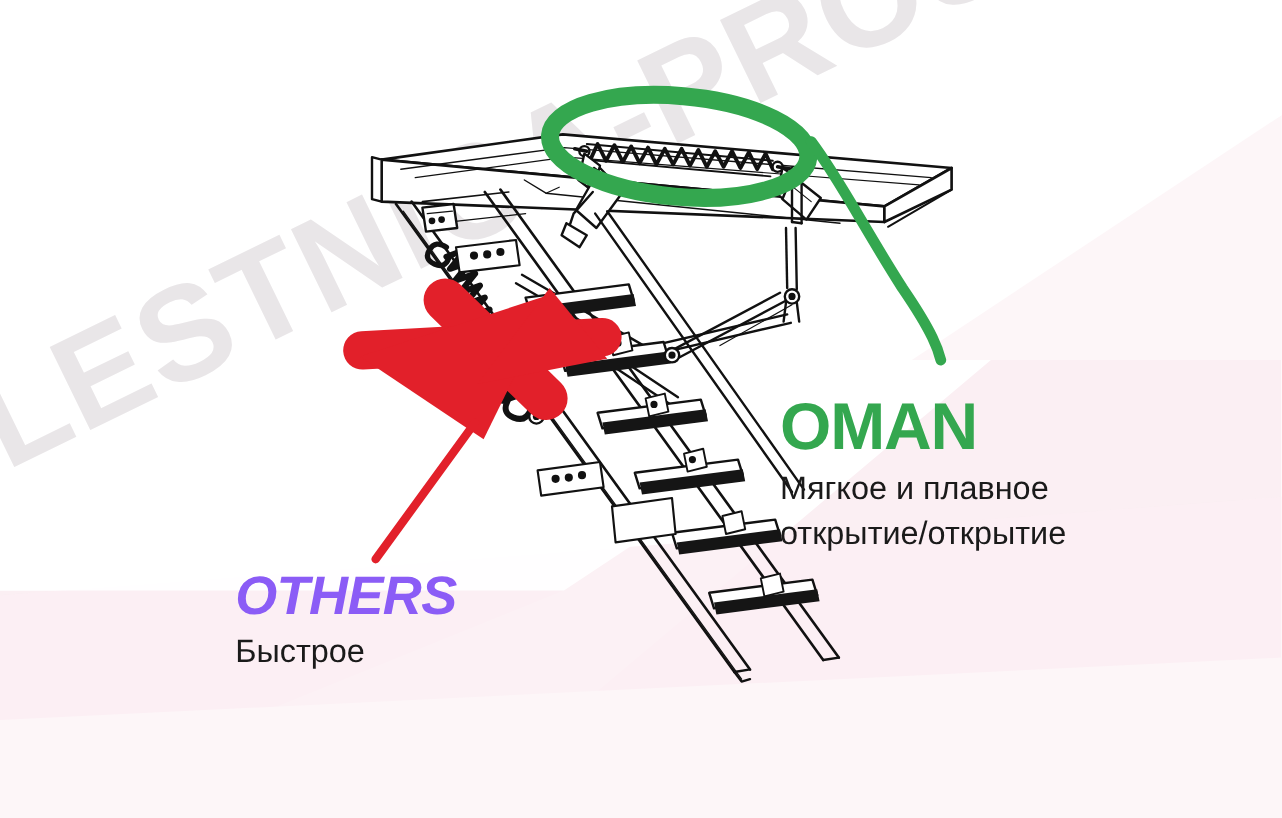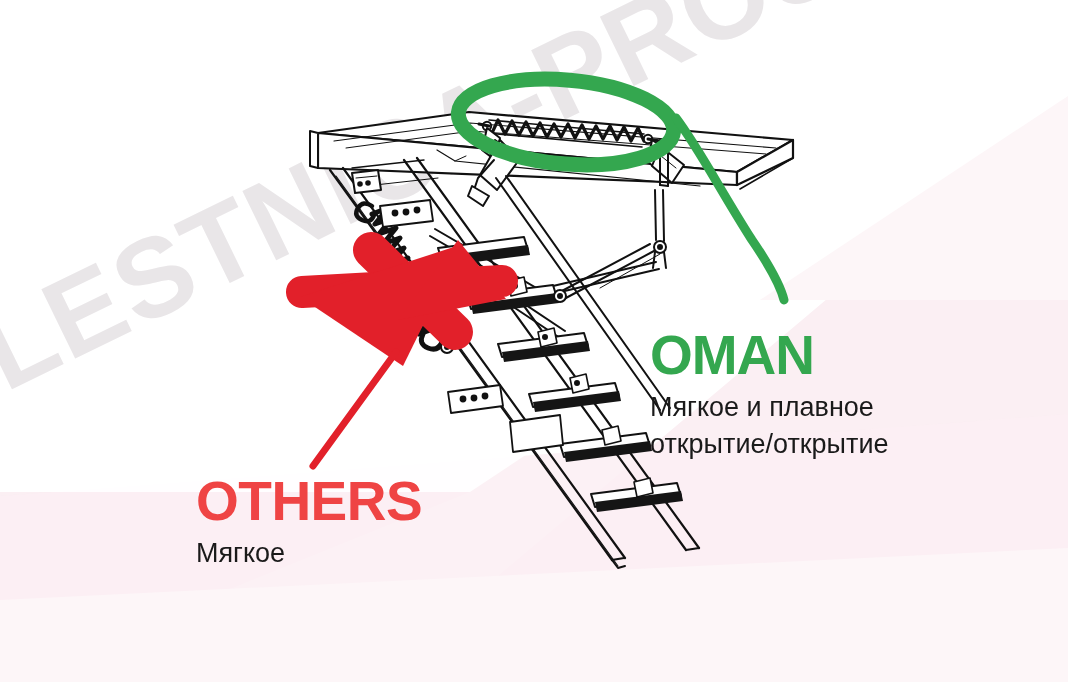--- a/index.html
+++ b/index.html
@@ -46,21 +46,21 @@
     color:#1a1a1a;
     line-height:1.38;
     margin:0;
   }
 
   #oman-block{left:650px;top:328px;width:330px;}
   #oman-block .title{font-size:55px;color:#34a74f;letter-spacing:-1px;}
   #oman-block .sub{font-size:27px;}
 
   #others-block{left:196px;top:474px;width:330px;}
-  #others-block .title{font-size:55px;color:#ef4444;letter-spacing:-0.5px;}
+  #others-block .title{font-size:45px;color:#8b5cf6;letter-spacing:-0.5px;font-style:italic;}
   #others-block .sub{font-size:27px;}
 </style>
 </head>
 <body>
 
 <div id="stage">
 
   <svg class="bg-layer" viewBox="0 0 1068 682" preserveAspectRatio="none" aria-hidden="true">
 
     <polygon points="1068,96 1068,682 372,682 1068,96" fill="#fbeff3"></polygon>
@@ -279,16 +279,16 @@
   </svg>
 
   <div class="callout" id="oman-block">
     <div class="title">OMAN</div>
     <div class="sub">Мягкое и плавное</div>
     <div class="sub">открытие/открытие</div>
   </div>
 
   <div class="callout" id="others-block">
     <div class="title">OTHERS</div>
-    <div class="sub">Мягкое</div>
+    <div class="sub">Быстрое</div>
   </div>
 
 </div>
 
 </body></html>

